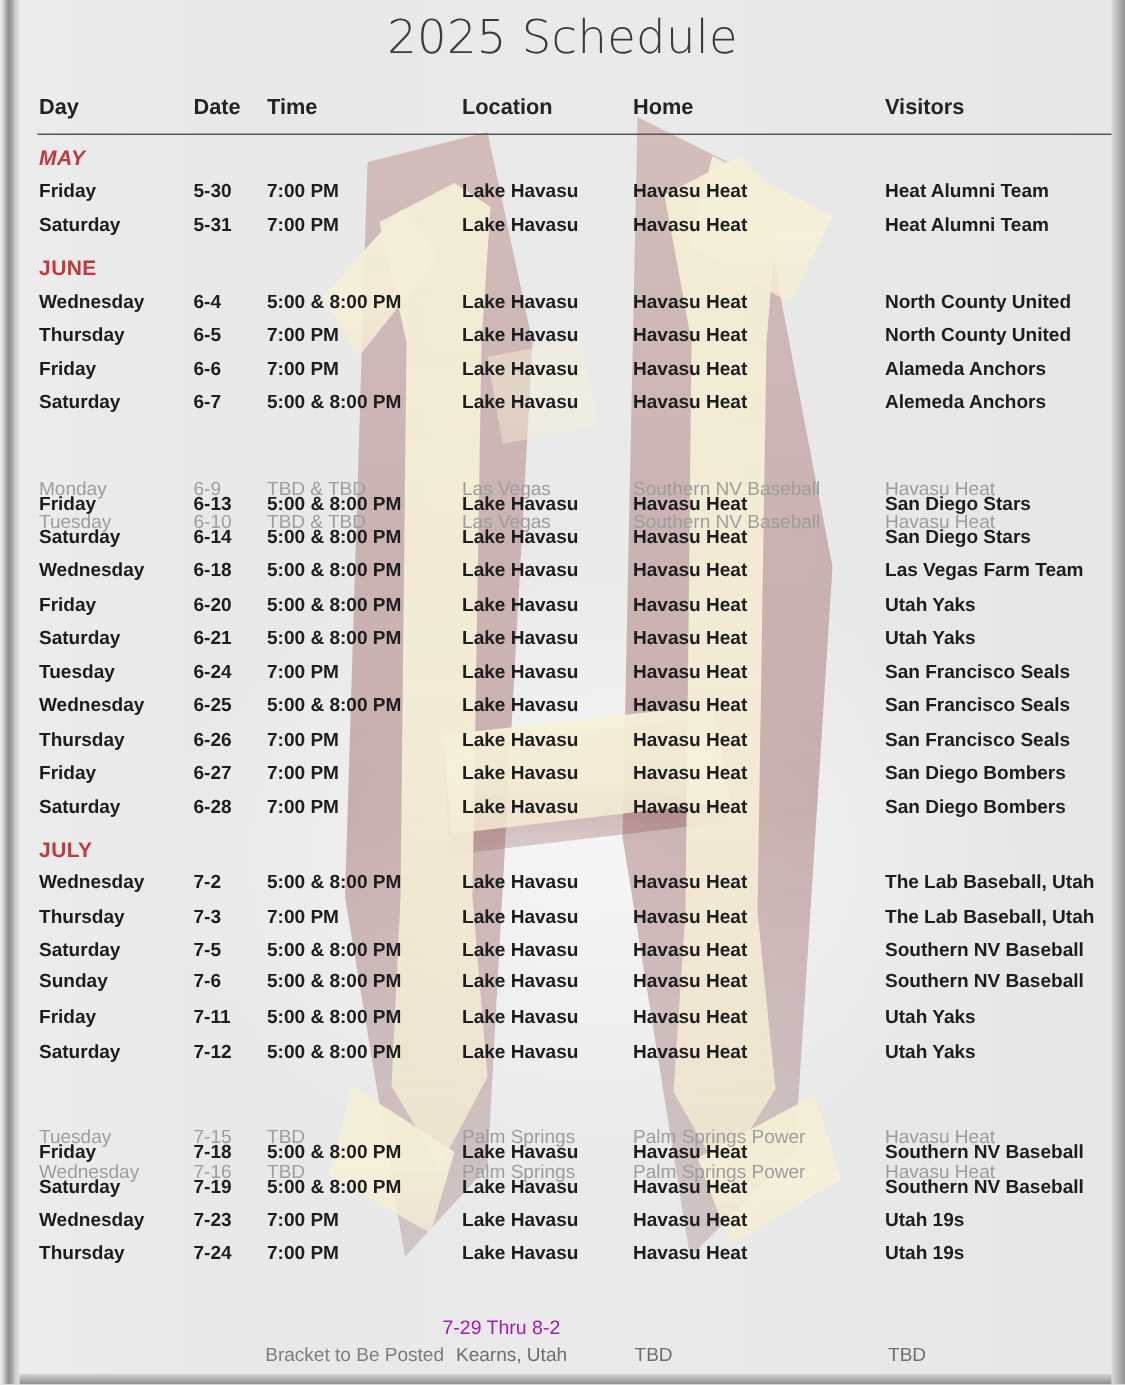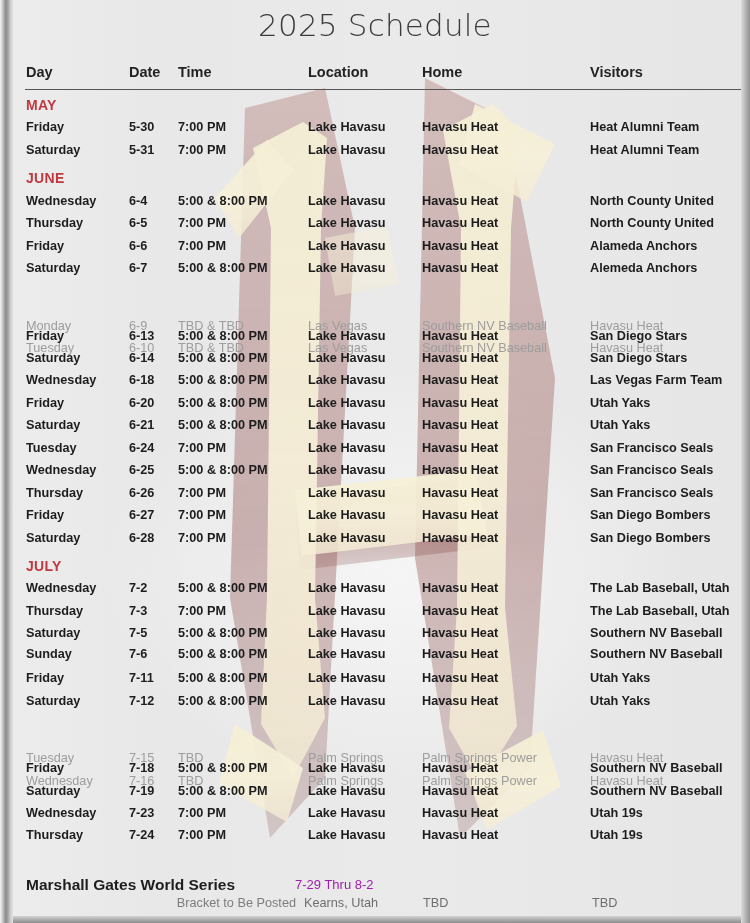--- a/index.html
+++ b/index.html
@@ -251,21 +251,21 @@
       <div class="hdr-cell c-date">Date</div>
       <div class="hdr-cell c-time">Time</div>
       <div class="hdr-cell c-loc">Location</div>
       <div class="hdr-cell c-home">Home</div>
       <div class="hdr-cell c-vis">Visitors</div>
     </div>
 
     <div id="rule"></div>
 
     <div id="rows-host">
-        <div class="month" style="top: 97px;">MAY</div>
+        <div class="month" style="top: 97px; font-style: italic;">MAY</div>
         <div class="row active" style="top: 119.45px;">
           <div class="cell c-day">Friday</div>
           <div class="cell c-date">5-30</div>
           <div class="cell c-time">7:00 PM</div>
           <div class="cell c-loc">Lake Havasu</div>
           <div class="cell c-home">Havasu Heat</div>
           <div class="cell c-vis">Heat Alumni Team</div>
         </div>
         <div class="row active" style="top: 141.9px;">
           <div class="cell c-day">Saturday</div>
@@ -496,21 +496,20 @@
         <div class="row active" style="top: 827.4px;">
           <div class="cell c-day">Thursday</div>
           <div class="cell c-date">7-24</div>
           <div class="cell c-time">7:00 PM</div>
           <div class="cell c-loc">Lake Havasu</div>
           <div class="cell c-home">Havasu Heat</div>
           <div class="cell c-vis">Utah 19s</div>
         </div>
       </div>
 
-    <div class="ws-title">Marshall Gates World Series</div>
     <div class="ws-bracket">Bracket to Be Posted</div>
     <div class="ws-dates">7-29 Thru 8-2</div>
     <div class="ws-place">Kearns, Utah</div>
     <div class="ws-home">TBD</div>
     <div class="ws-vis">TBD</div>
 
   </div>
 </div>
 
 </body></html>

